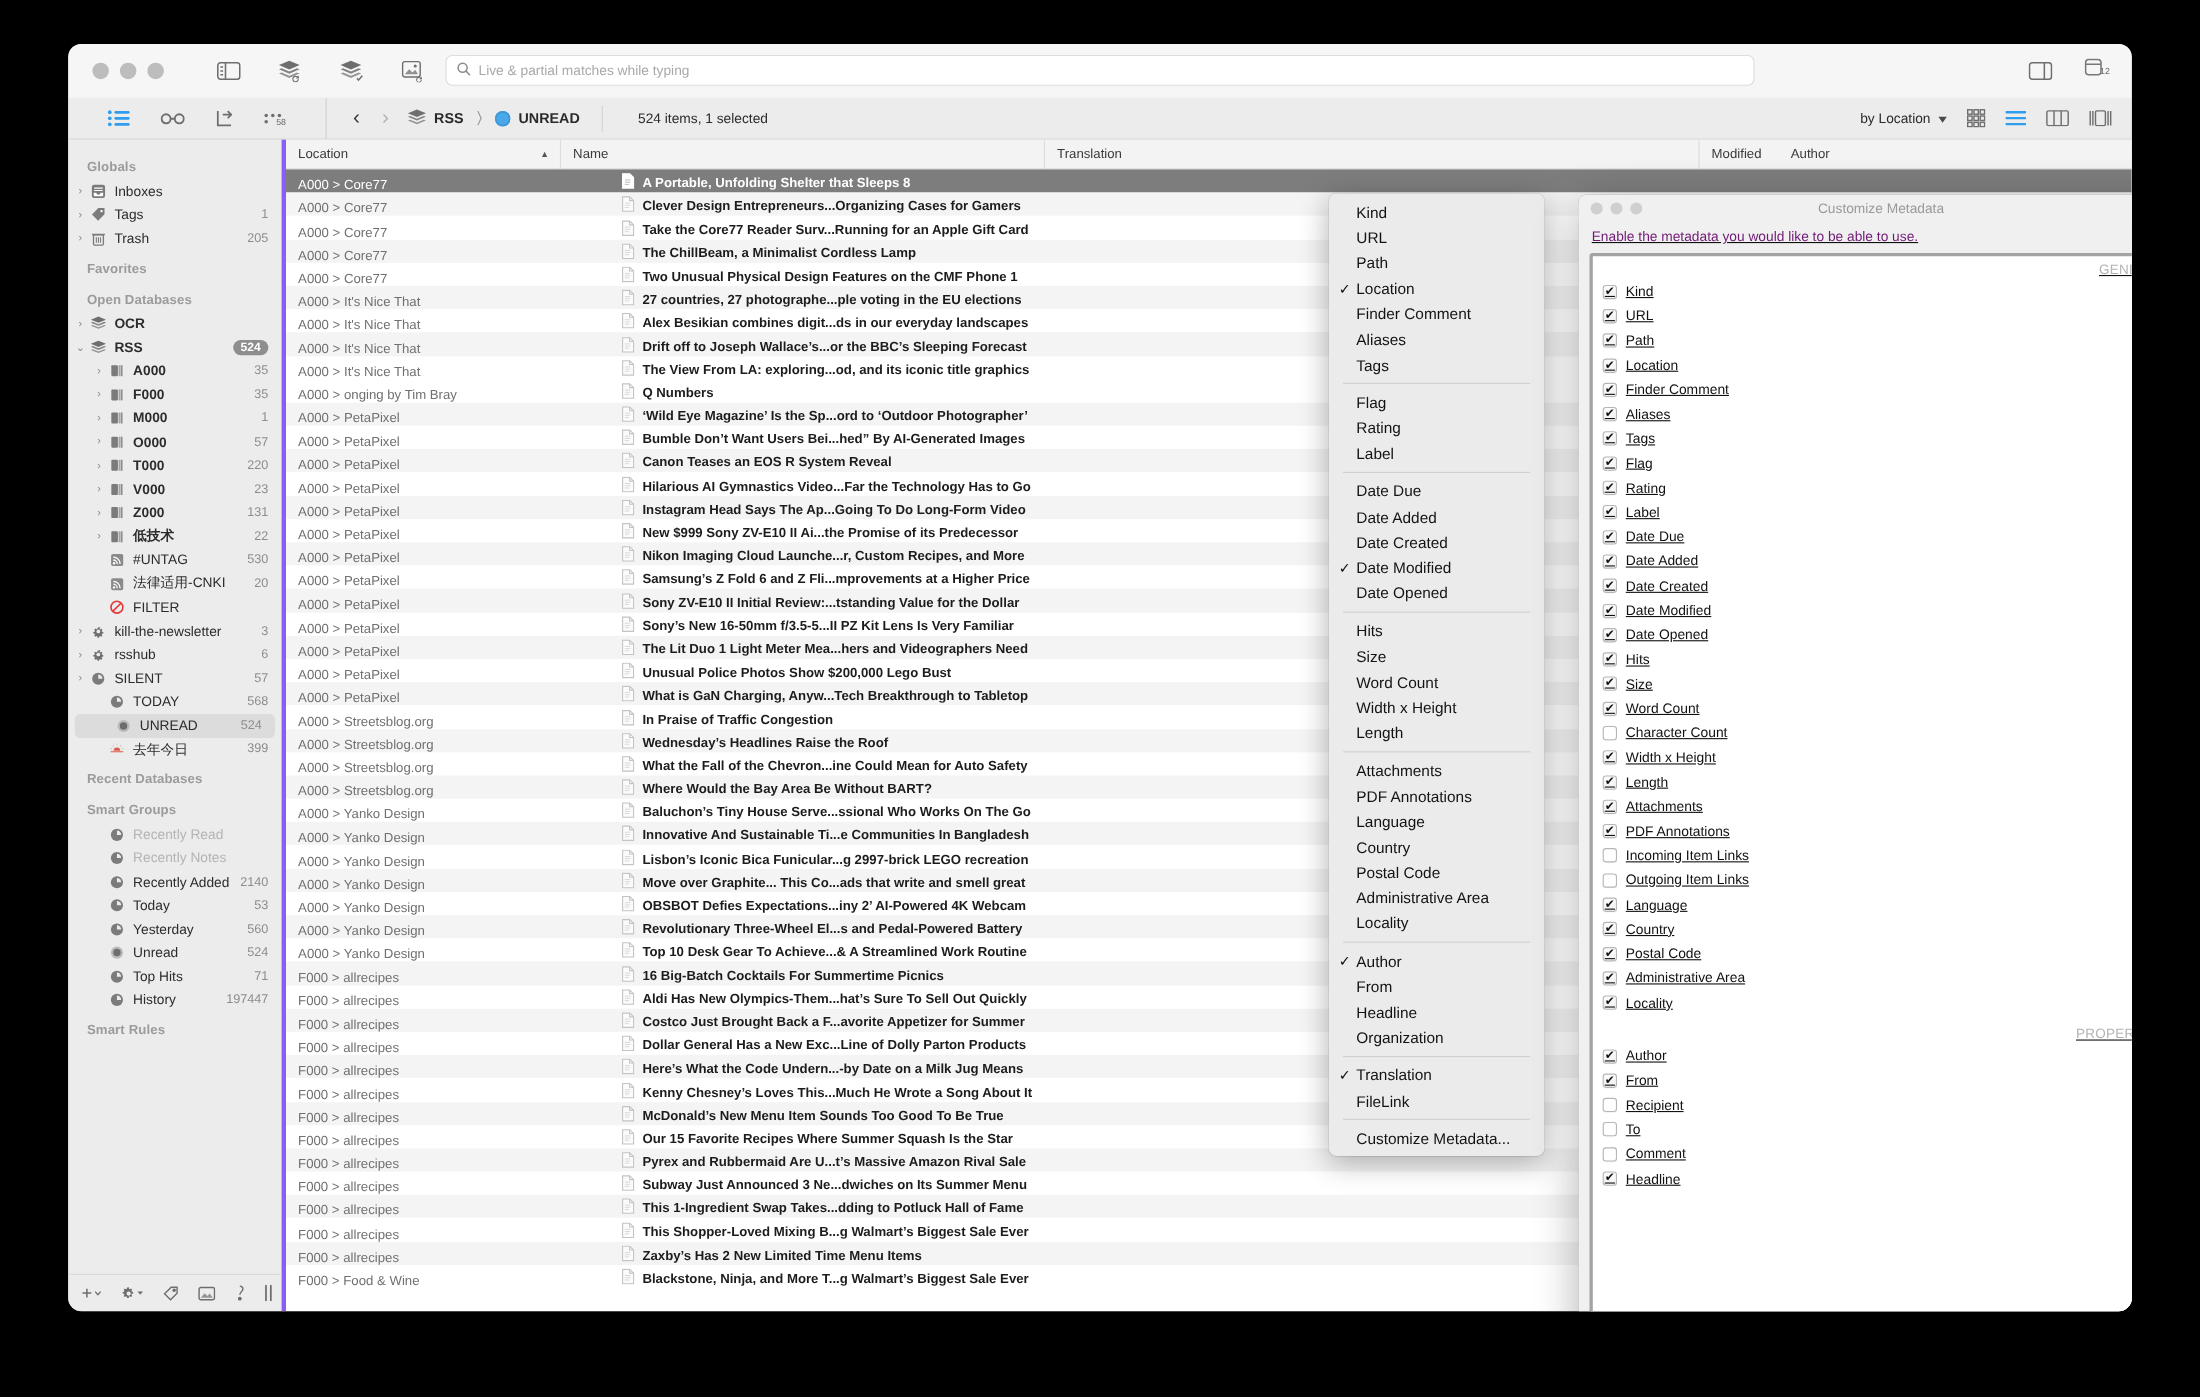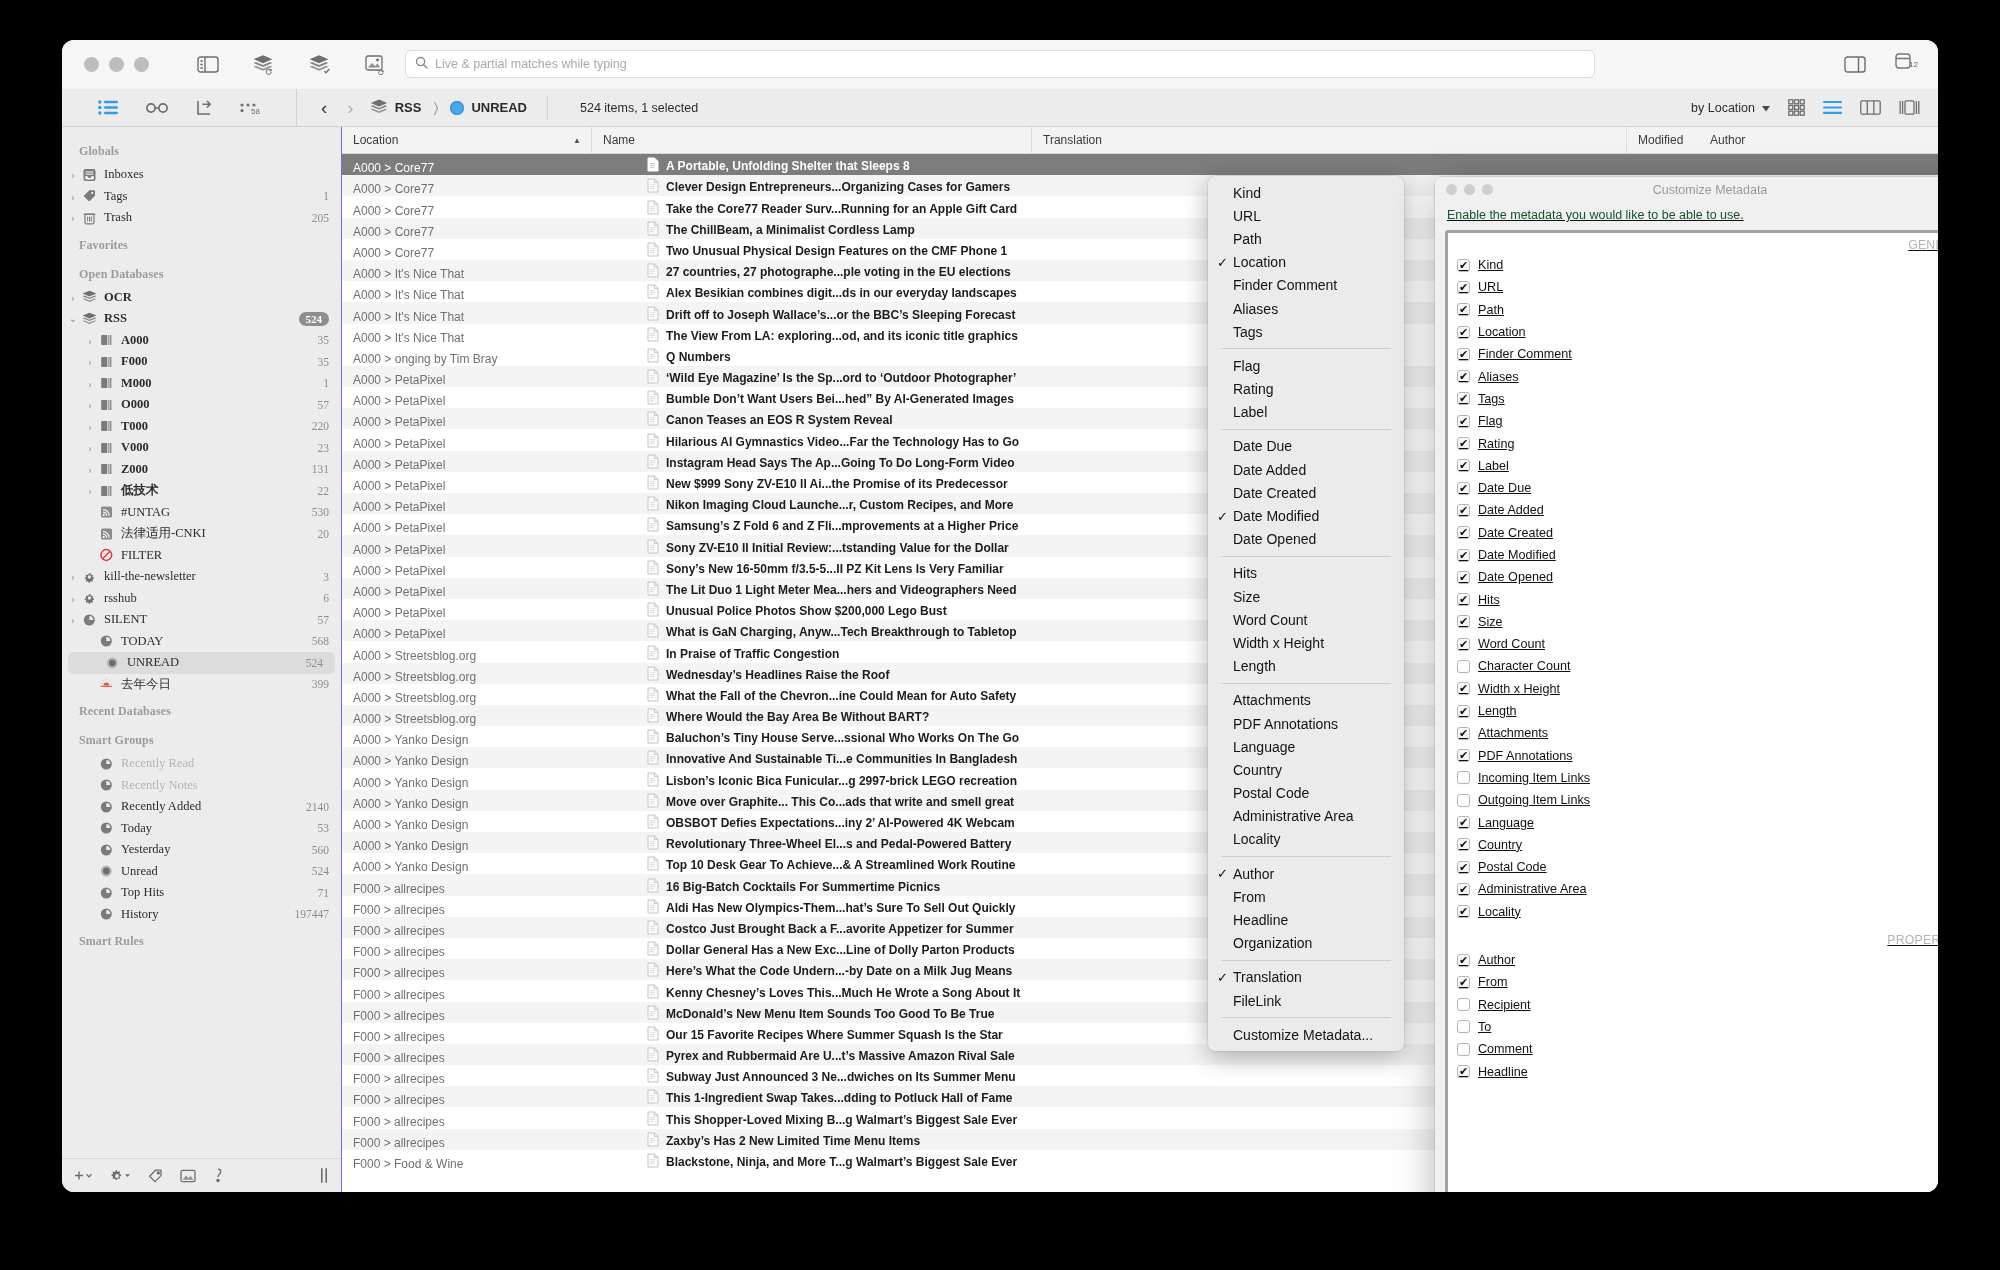--- a/index.html
+++ b/index.html
@@ -96,28 +96,27 @@
   .subbar-far { margin-left: auto; display: flex; align-items: center; gap: 18px; padding-right: 18px; }
   .sortby { font-size: 12.5px; color: #2b2b2b; display: flex; align-items: center; gap: 7px; }
   .viewicon { color: #6e6e6e; display: flex; }
   .viewicon.active { color: #2f9ced; }
 
   
   #body { display: flex; height: calc(1152px - 49px - 38px); }
 
   
   #sidebar {
-    width: 280px;
+    width: 198px;
     background: #ececec;
-    border-right: 1px solid #8b5cf6;
+    border-right: 4px solid #8b5cf6;
     position: relative;
     padding-top: 8px;
     font-size: 12.5px;
     overflow: hidden;
-    font-family: Liberation Serif, serif;
   }
   .sec-title {
     color: #9b9b9b; font-weight: 600; font-size: 12px;
     padding: 9px 0 5px 17px; letter-spacing: .1px;
   }
   .srow {
     height: 21.5px; display: flex; align-items: center;
     padding-right: 12px; position: relative;
     color: #2c2c2c;
   }
@@ -215,21 +214,21 @@
     height: 25px; display: flex; align-items: center;
     position: relative; flex: none;
     background: #f0f0f0;
   }
   #cm-title .traffic2 { display: flex; gap: 7px; margin-left: 11px; }
   #cm-title .tl2 { width: 11px; height: 11px; border-radius: 50%; background: #cfcfcf; }
   #cm-title .t {
     position: absolute; left: 0; right: 0; text-align: center;
     font-size: 12.5px; color: #9a9a9a; font-weight: 500;
   }
-  #cm-hint { font-size: 12.5px; color: #14532d; padding: 6px 12px 8px 12px; flex: none; }
+  #cm-hint { font-size: 12.5px; color: #701a75; padding: 6px 12px 8px 12px; flex: none; }
   #cm-list {
     flex: 1; margin: 0 10px; background: #fff;
     border: 3px solid #a3a3a3; border-radius: 3px;
     overflow: hidden; padding-top: 4px; text-align: right;
   }
   .grouplabel { color: #b3b3b3; font-size: 12.3px; padding: 1px 0 2px 9px; letter-spacing: .2px; }
   .cbrow { height: 22.3px; display: flex; align-items: center; padding-left: 9px; font-size: 12.6px; color: #111; }
   .cb {
     width: 13px; height: 13px; border-radius: 3px;
     border: 1px solid #b6b6b6; background: #fff;

